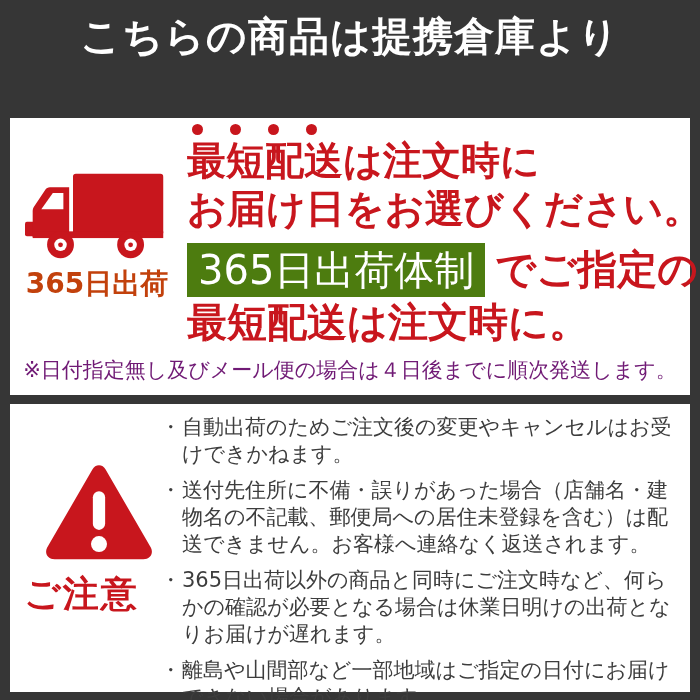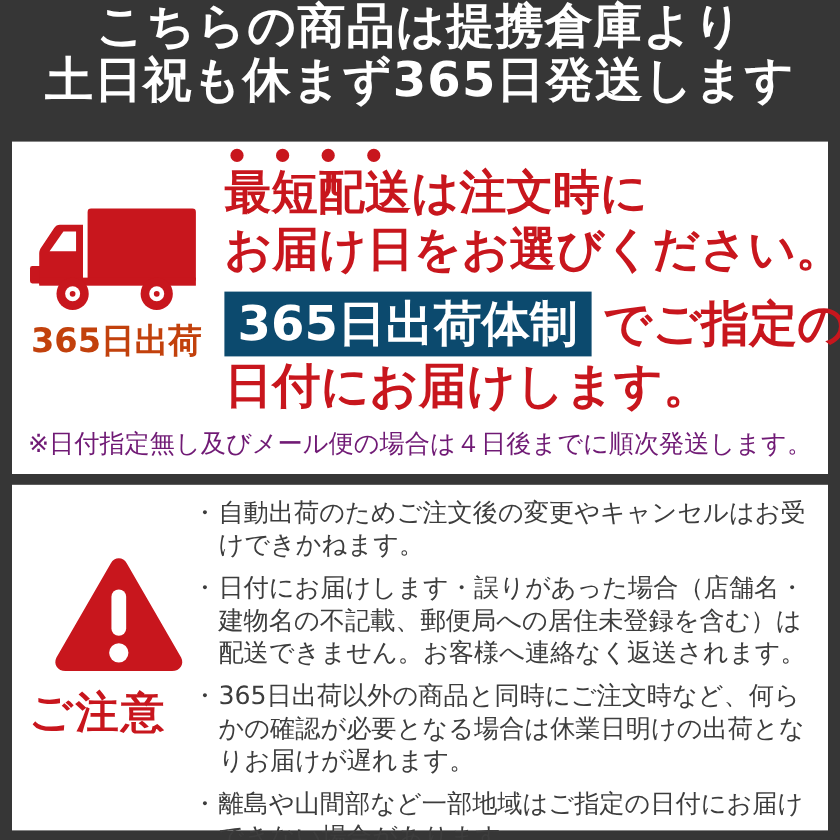--- a/index.html
+++ b/index.html
@@ -10,37 +10,37 @@
     overflow:hidden;
     font-family:"DejaVu Sans",sans-serif;
   }
   
   .header{
     position:absolute;left:0;top:0;width:700px;height:118px;
     color:#ffffff;text-align:center;
     font-weight:bold;
   }
   .header .line{font-size:40px;line-height:45px;letter-spacing:1px;white-space:nowrap;}
-  .header{box-sizing:border-box;}
+  .header{padding-top:14px;box-sizing:border-box;}
   
   .panel{position:absolute;left:10px;width:680px;background:#ffffff;}
   .panel-shipping{top:118px;height:277px;}
   .panel-notice{top:404px;height:288px;}
   
   .truck-wrap{position:absolute;left:8px;top:50px;width:158px;text-align:center;}
   .truck-wrap svg{display:block;margin:0 auto;}
   .truck-label{font-size:28px;font-weight:bold;color:#c2410c;margin-top:1px;white-space:nowrap;}
   .dots{position:absolute;left:182px;top:6px;display:flex;gap:27px;}
   .dots .dot{width:11px;height:11px;border-radius:50%;background:#c8161d;}
   .red-line{position:absolute;color:#c8161d;font-weight:bold;font-size:39px;line-height:46px;white-space:nowrap;}
   .hl1{left:177px;top:20px;text-align:right;}
   .hl2{left:177px;top:68px;}
   .highlight-row{position:absolute;left:177px;top:124px;display:flex;align-items:center;white-space:nowrap;}
   .highlight-box{
-    background:#0c4a6e;color:#ffffff;font-weight:bold;font-size:40px;
+    background:#4d7c0f;color:#ffffff;font-weight:normal;font-size:40px;
     line-height:1.15;padding:4px 11px;display:inline-block;
   }
   .highlight-suffix{color:#c8161d;font-weight:bold;font-size:40px;margin-left:10px;}
   .hl3{left:177px;top:181px;font-size:40px;}
   .ship-note{
     position:absolute;left:0;right:0;top:238px;text-align:center;
     font-size:21px;color:#701a75;white-space:nowrap;
   }
   
   .warn-wrap{position:absolute;left:14px;top:56px;width:150px;text-align:left;}
@@ -53,21 +53,20 @@
   }
   .notice-item{display:flex;font-size:21px;line-height:27px;color:#3d3d3d;}
   .notice-item .marker{flex:0 0 22px;}
   .notice-item .txt{flex:1;}
 </style>
 </head>
 <body>
 
 <div class="header">
   <div class="line">こちらの商品は提携倉庫より</div>
-  <div class="line">土日祝も休まず365日発送します</div>
 </div>
 
 <div class="panel panel-shipping">
 
   <div class="truck-wrap">
     <svg width="148" height="96" viewBox="0 0 150 100" aria-hidden="true">
       <rect x="0" y="56" width="11" height="15" rx="2" fill="#c8161d"></rect>
       <path d="M46,20 L26,20 C24,20 22,21 21,23 L9,41 C8,43 8,44.5 8,46 L8,72 L46,72 Z" fill="#c8161d"></path>
       <path d="M40,26 L29,26 L17,43 L40,43 Z" fill="#ffffff"></path>
       <rect x="50" y="6" width="94" height="64" rx="3" fill="#c8161d"></rect>
@@ -90,21 +89,21 @@
   </div>
 
   <div class="red-line hl1">最短配送は注文時に</div>
   <div class="red-line hl2">お届け日をお選びください。</div>
 
   <div class="highlight-row">
     <span class="highlight-box">365日出荷体制</span>
     <span class="highlight-suffix">でご指定の</span>
   </div>
 
-  <div class="red-line hl3">日付にお届けします。</div>
+  <div class="red-line hl3">最短配送は注文時に。</div>
 
   <div class="ship-note">※日付指定無し及びメール便の場合は４日後までに順次発送します。</div>
 </div>
 
 <div class="panel panel-notice">
 
   <div class="warn-wrap">
     <svg width="114" height="102" viewBox="0 0 120 108" aria-hidden="true">
       <path d="M53,10 C56,4 64,4 67,10 L115,93 C118,99 114,105 107,105 L13,105 C6,105 2,99 5,93 Z" fill="#c8161d"></path>
       <rect x="53.5" y="33" width="13" height="41" rx="6.5" fill="#ffffff"></rect>
@@ -113,21 +112,21 @@
     <div class="warn-label">ご注意</div>
   </div>
 
   <ul class="notice-list">
     <li class="notice-item">
       <span class="marker">・</span>
       <span class="txt">自動出荷のためご注文後の変更やキャンセルはお受けできかねます。</span>
     </li>
     <li class="notice-item">
       <span class="marker">・</span>
-      <span class="txt">日付にお届けします・誤りがあった場合（店舗名・建物名の不記載、郵便局への居住未登録を含む）は配送できません。お客様へ連絡なく返送されます。</span>
+      <span class="txt">送付先住所に不備・誤りがあった場合（店舗名・建物名の不記載、郵便局への居住未登録を含む）は配送できません。お客様へ連絡なく返送されます。</span>
     </li>
     <li class="notice-item">
       <span class="marker">・</span>
       <span class="txt">365日出荷以外の商品と同時にご注文時など、何らかの確認が必要となる場合は休業日明けの出荷となりお届けが遅れます。</span>
     </li>
     <li class="notice-item">
       <span class="marker">・</span>
       <span class="txt">離島や山間部など一部地域はご指定の日付にお届けできない場合があります。</span>
     </li>
   </ul>

